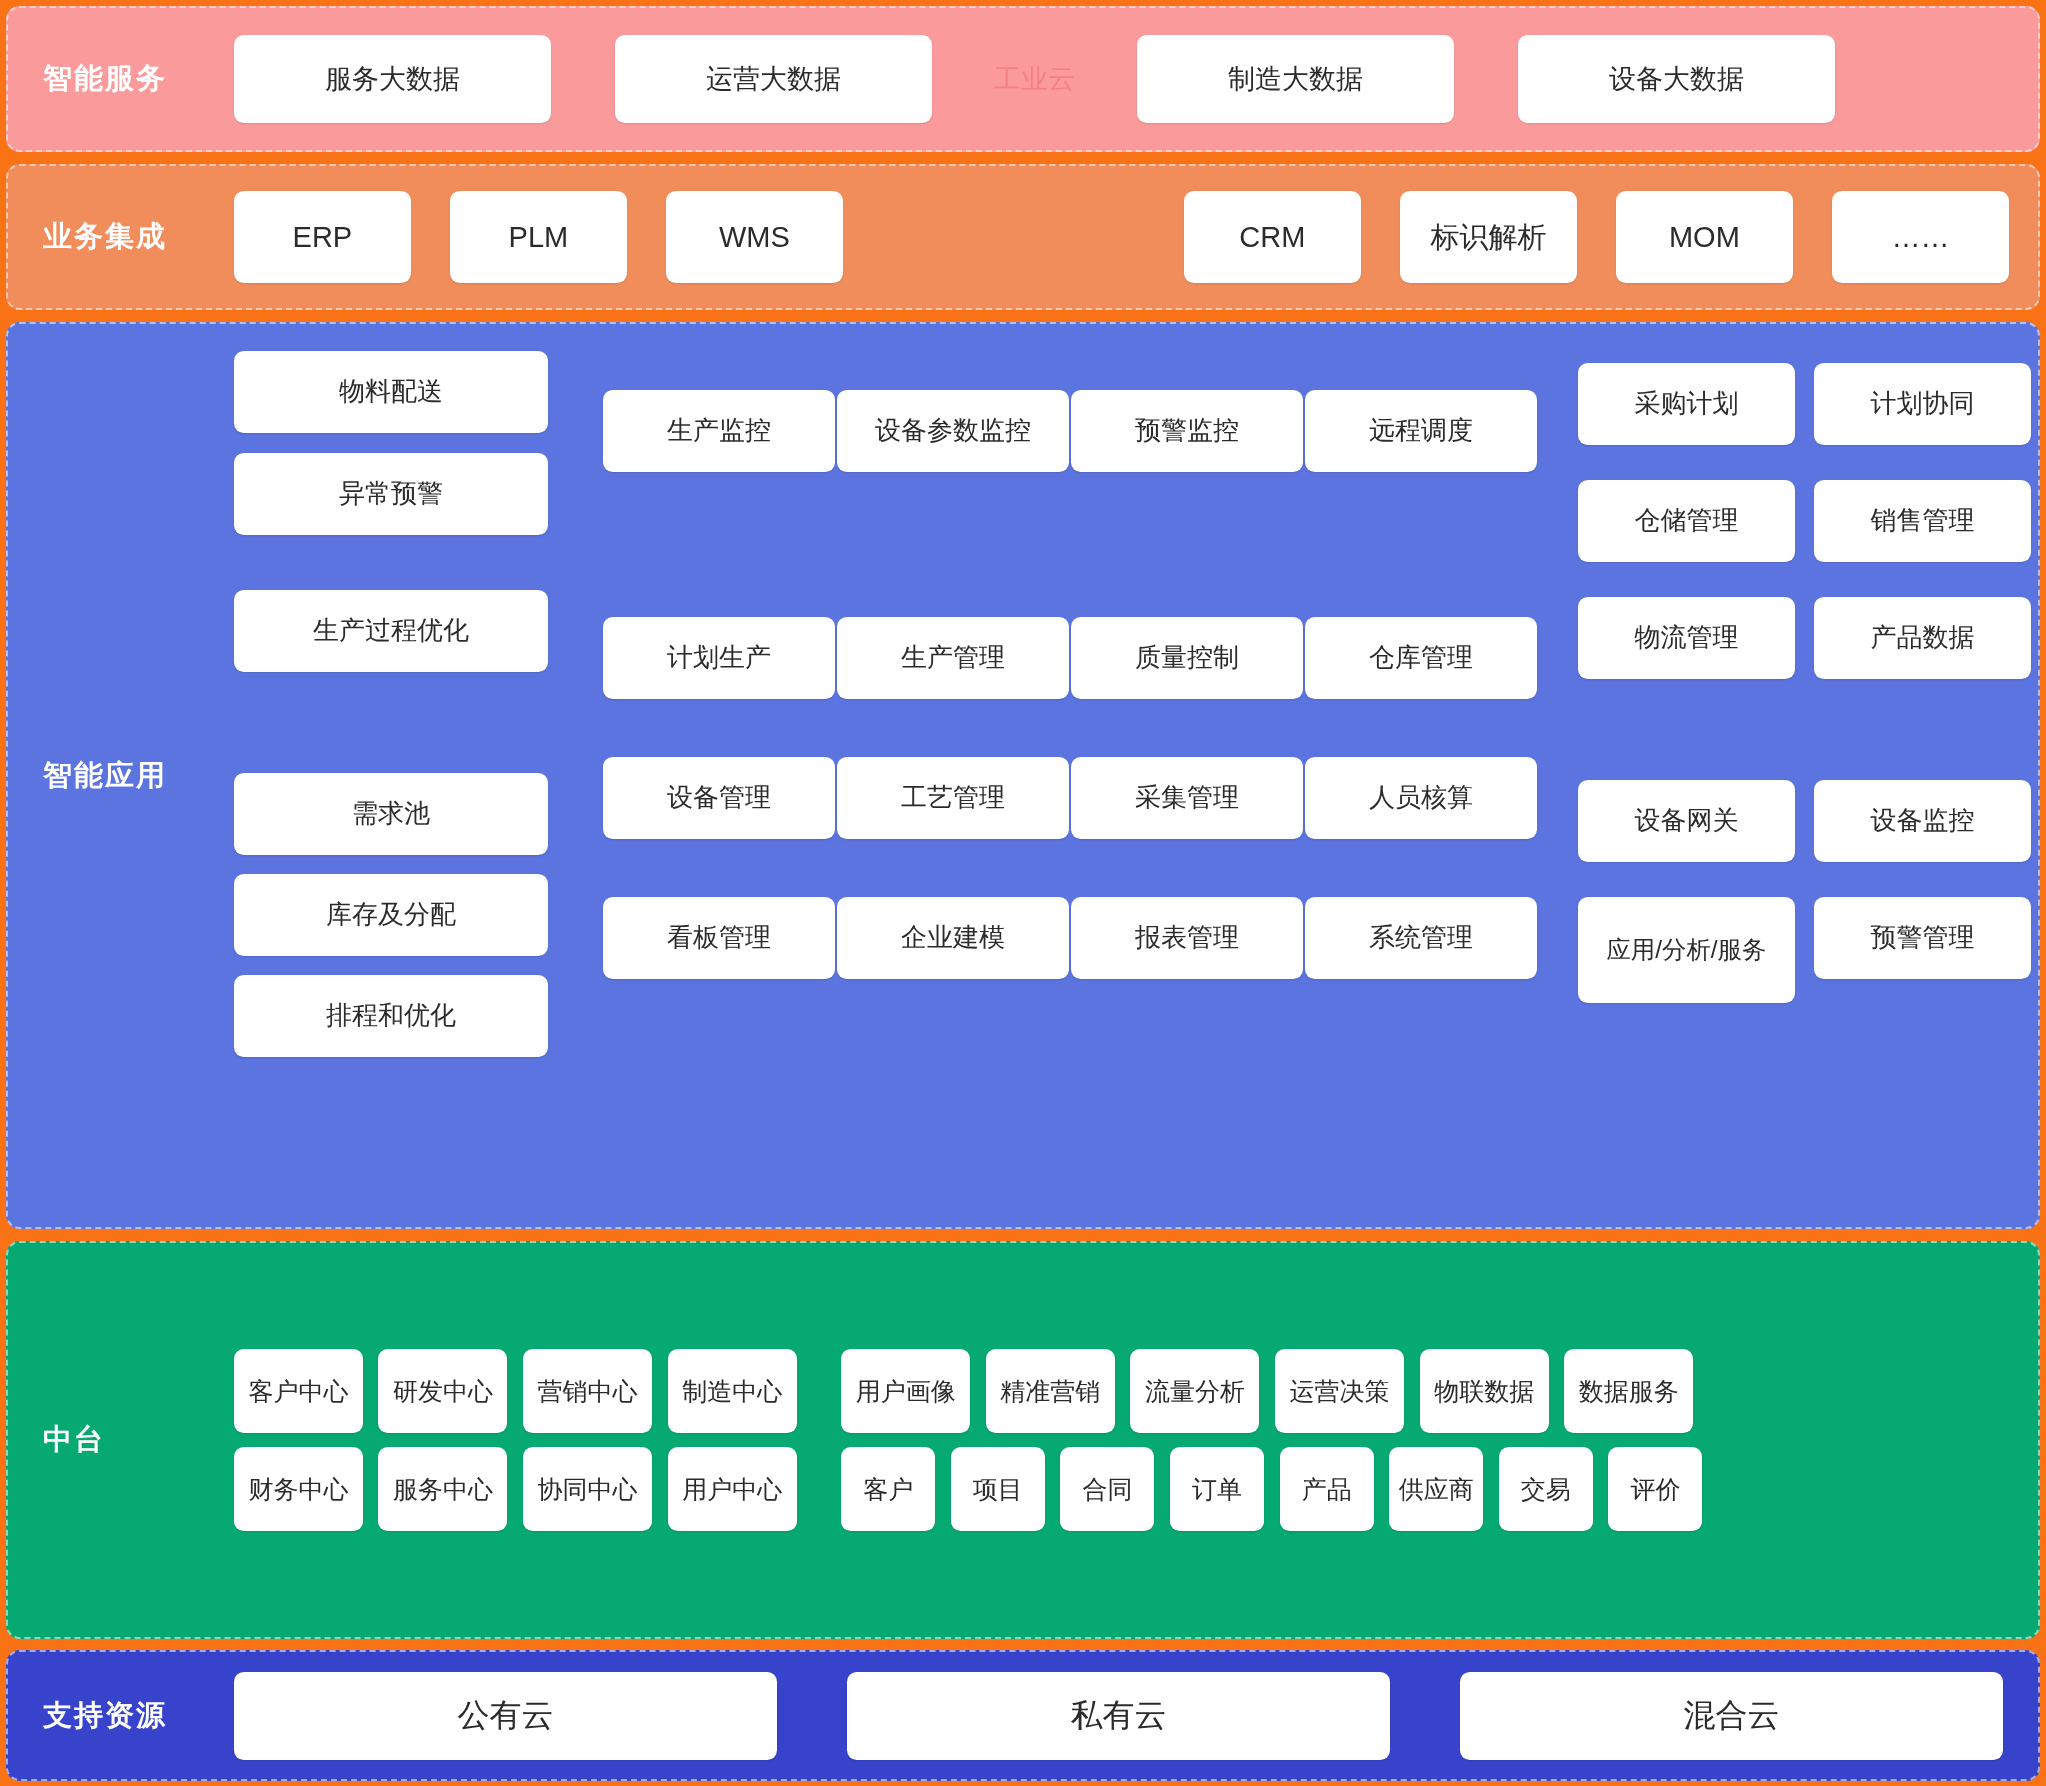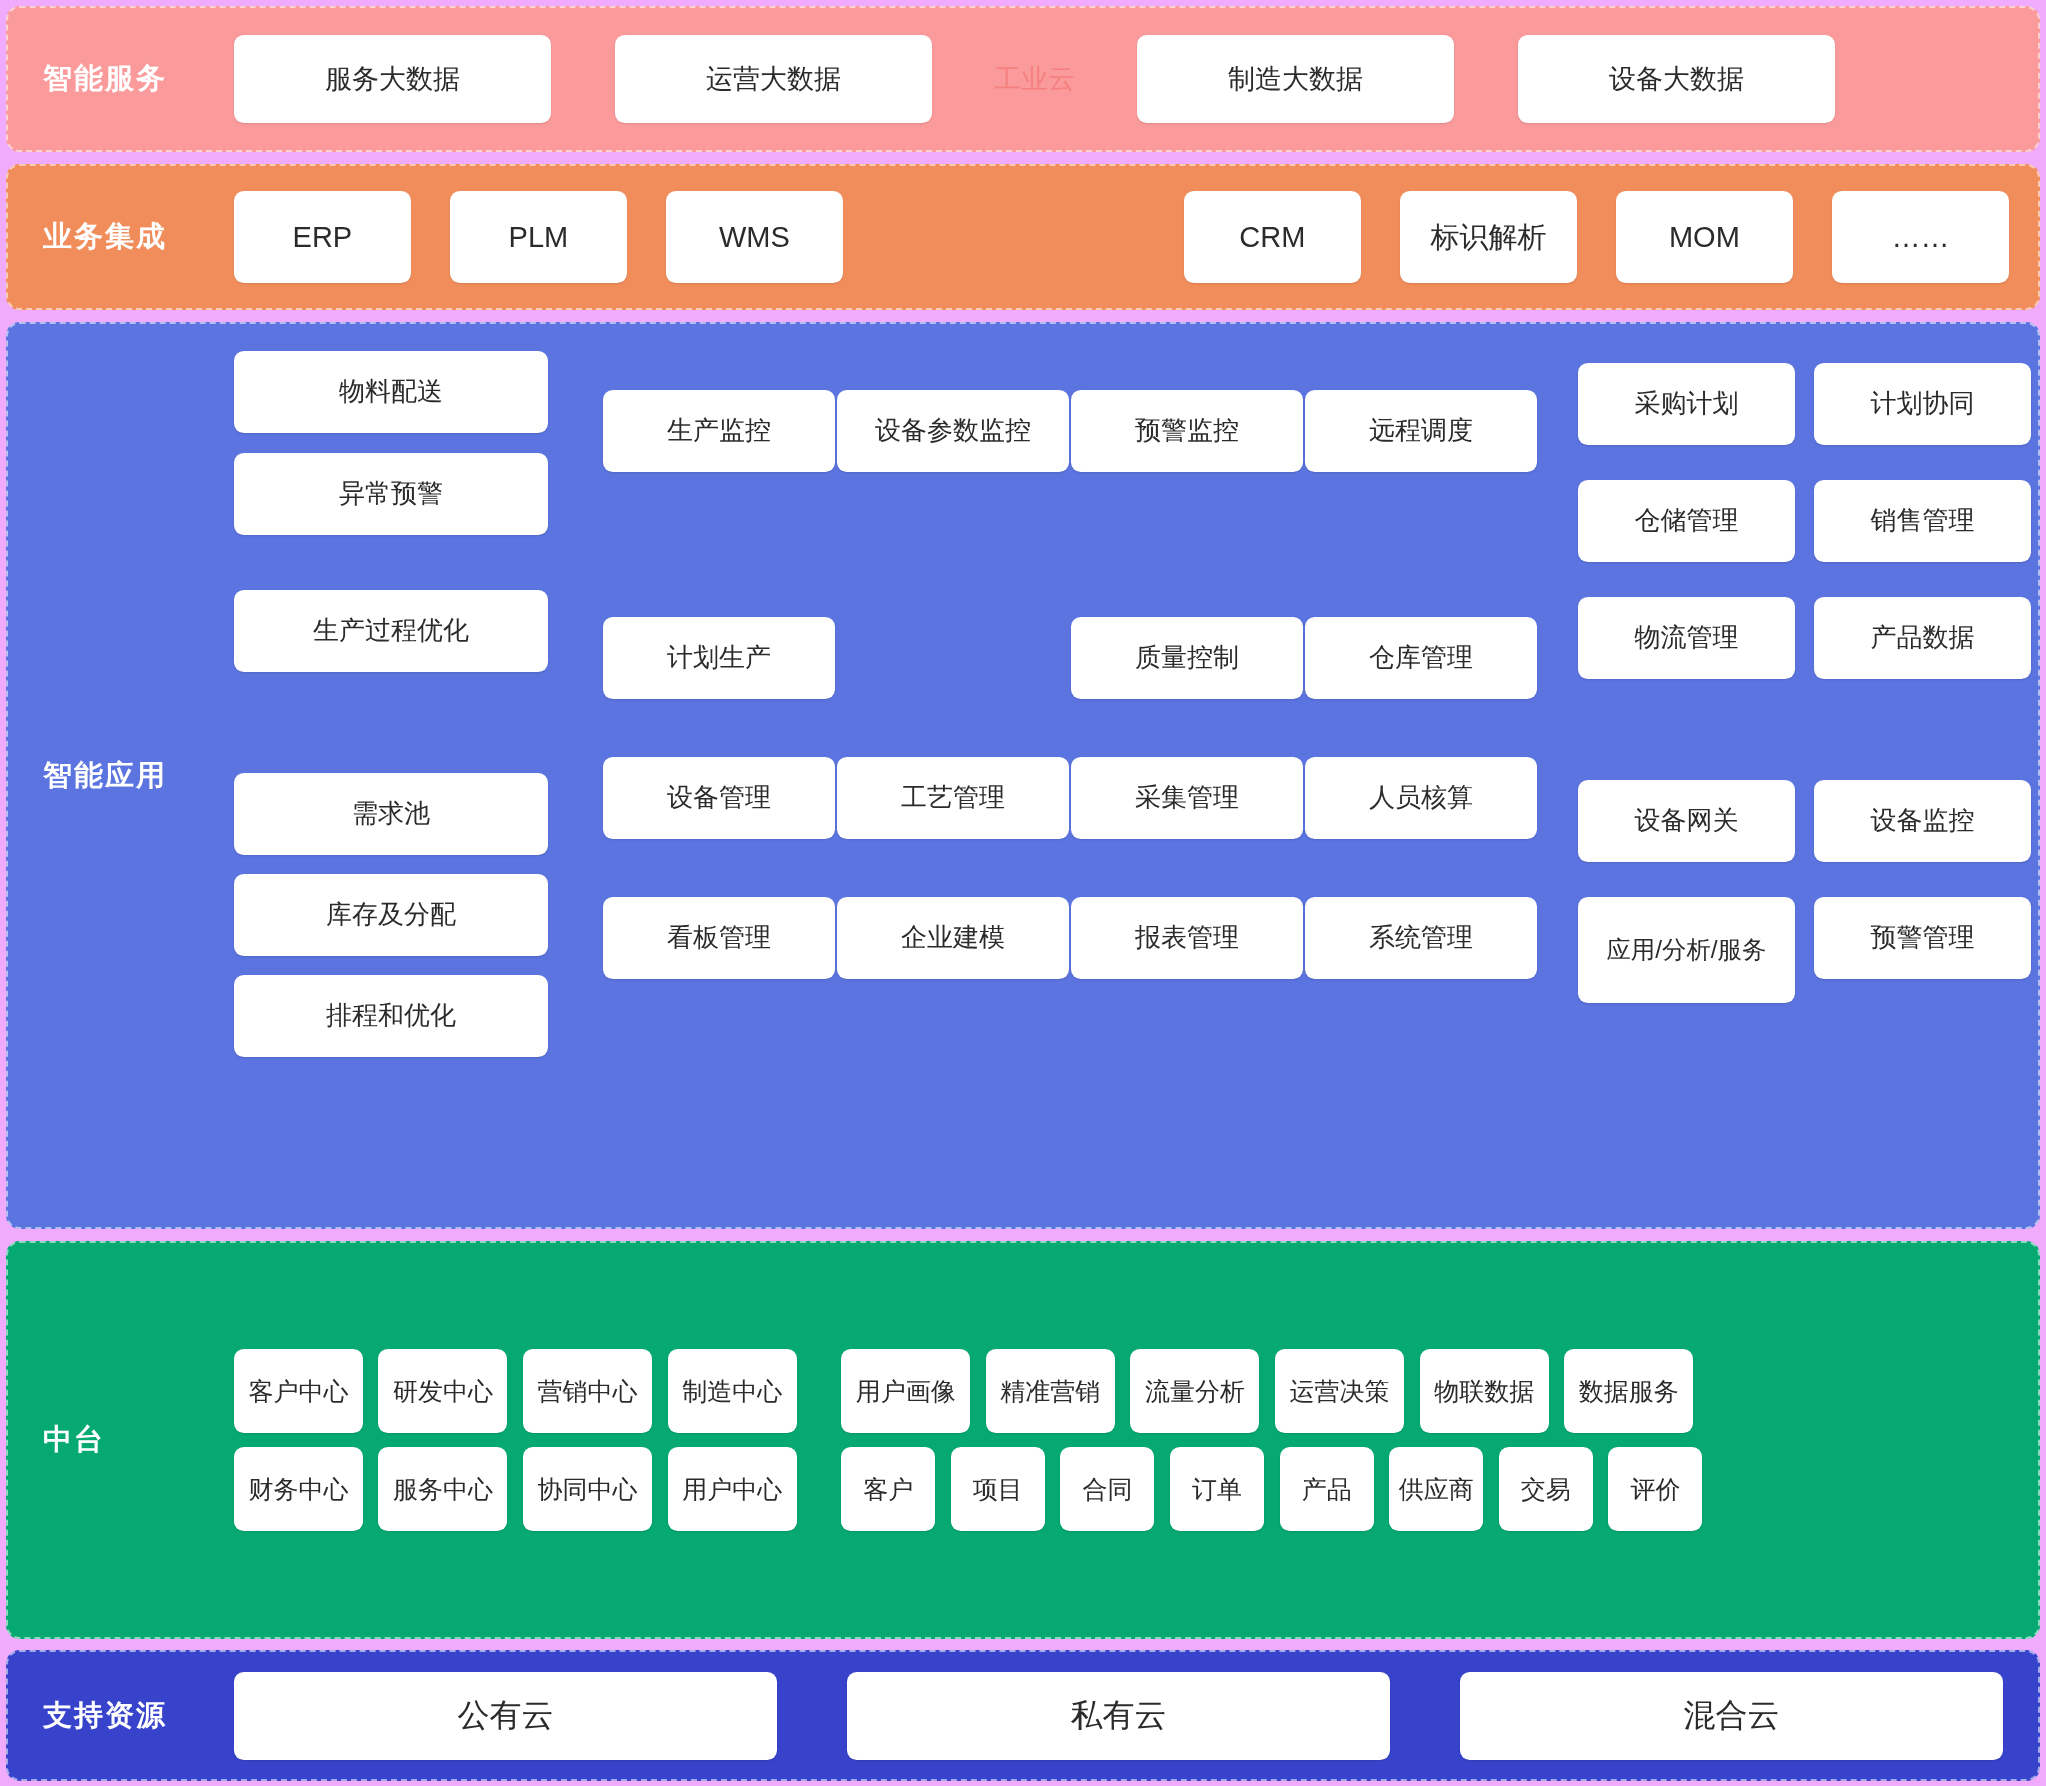--- a/index.html
+++ b/index.html
@@ -7,21 +7,21 @@
     padding: 0;
     background: #000000;
   }
   body {
     font-family: "Liberation Sans", "DejaVu Sans", sans-serif;
   }
   #page {
     width: 2046px;
     height: 1787px;
     position: relative;
-    background: #f0abfc;
+    background: #f97316;
     overflow: hidden;
   }
 
   .band {
     position: absolute;
     left: 5.9px;
     right: 5.9px;
     border-radius: 13.7px;
     box-sizing: border-box;
     border: 2.9px dashed rgba(255,255,255,0.55);
@@ -216,20 +216,21 @@
       <div class="card" style="left:0px;  top:449px; width:314px; height:82px;">需求池</div>
       <div class="card" style="left:0px;  top:550px; width:314px; height:82px;">库存及分配</div>
       <div class="card" style="left:0px;  top:651px; width:314px; height:82px;">排程和优化</div>
 
       <div class="card" style="left:369px; top:66px;  width:232px; height:82px;">生产监控</div>
       <div class="card" style="left:603px; top:66px;  width:232px; height:82px;">设备参数监控</div>
       <div class="card" style="left:837px; top:66px;  width:232px; height:82px;">预警监控</div>
       <div class="card" style="left:1071px;top:66px;  width:232px; height:82px;">远程调度</div>
 
       <div class="card" style="left:369px; top:293px; width:232px; height:82px;">计划生产</div>
+      <div class="card" style="left:603px; top:293px; width:232px; height:82px;">生产管理</div>
       <div class="card" style="left:837px; top:293px; width:232px; height:82px;">质量控制</div>
       <div class="card" style="left:1071px;top:293px; width:232px; height:82px;">仓库管理</div>
 
       <div class="card" style="left:369px; top:433px; width:232px; height:82px;">设备管理</div>
       <div class="card" style="left:603px; top:433px; width:232px; height:82px;">工艺管理</div>
       <div class="card" style="left:837px; top:433px; width:232px; height:82px;">采集管理</div>
       <div class="card" style="left:1071px;top:433px; width:232px; height:82px;">人员核算</div>
 
       <div class="card" style="left:369px; top:573px; width:232px; height:82px;">看板管理</div>
       <div class="card" style="left:603px; top:573px; width:232px; height:82px;">企业建模</div>

